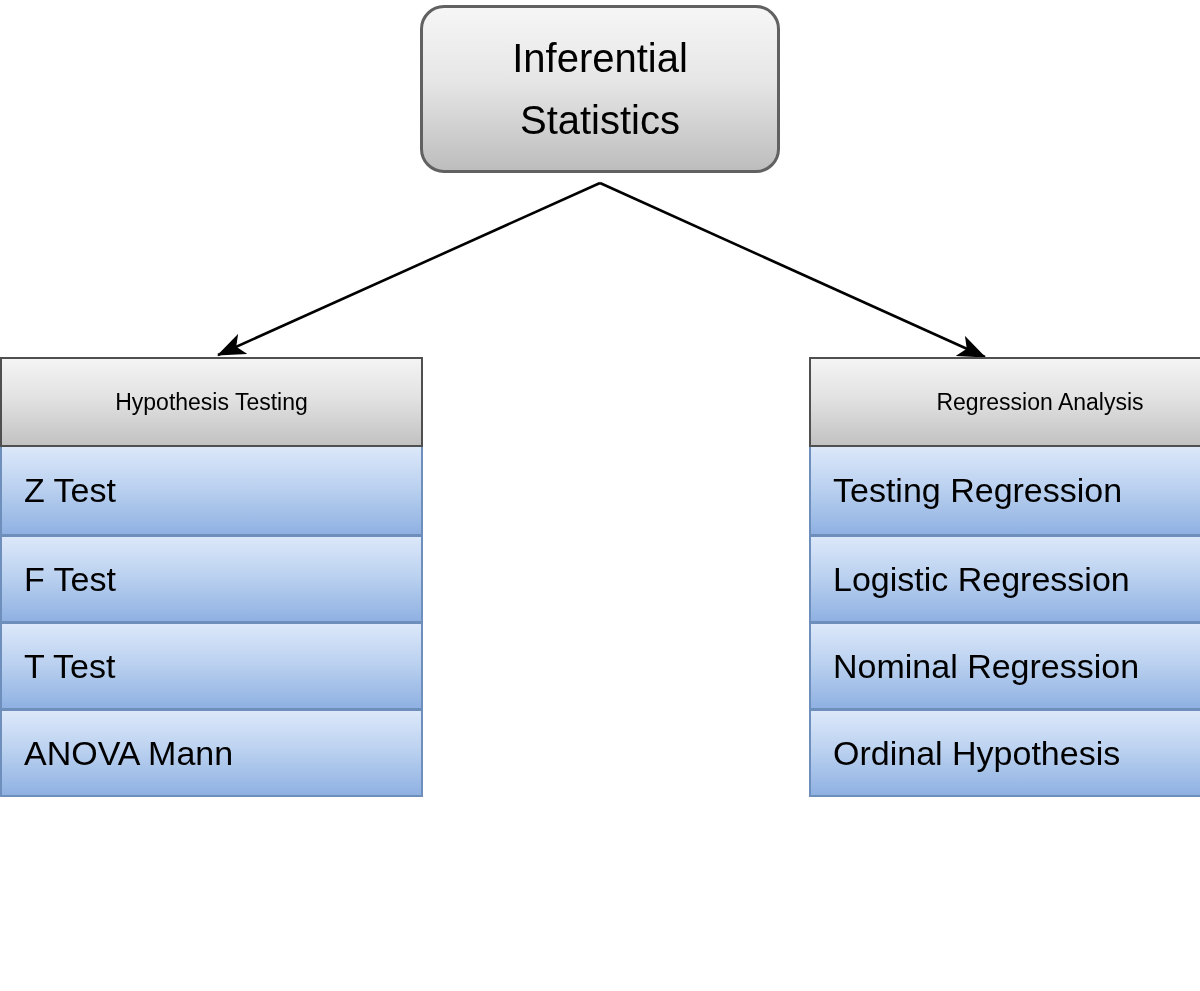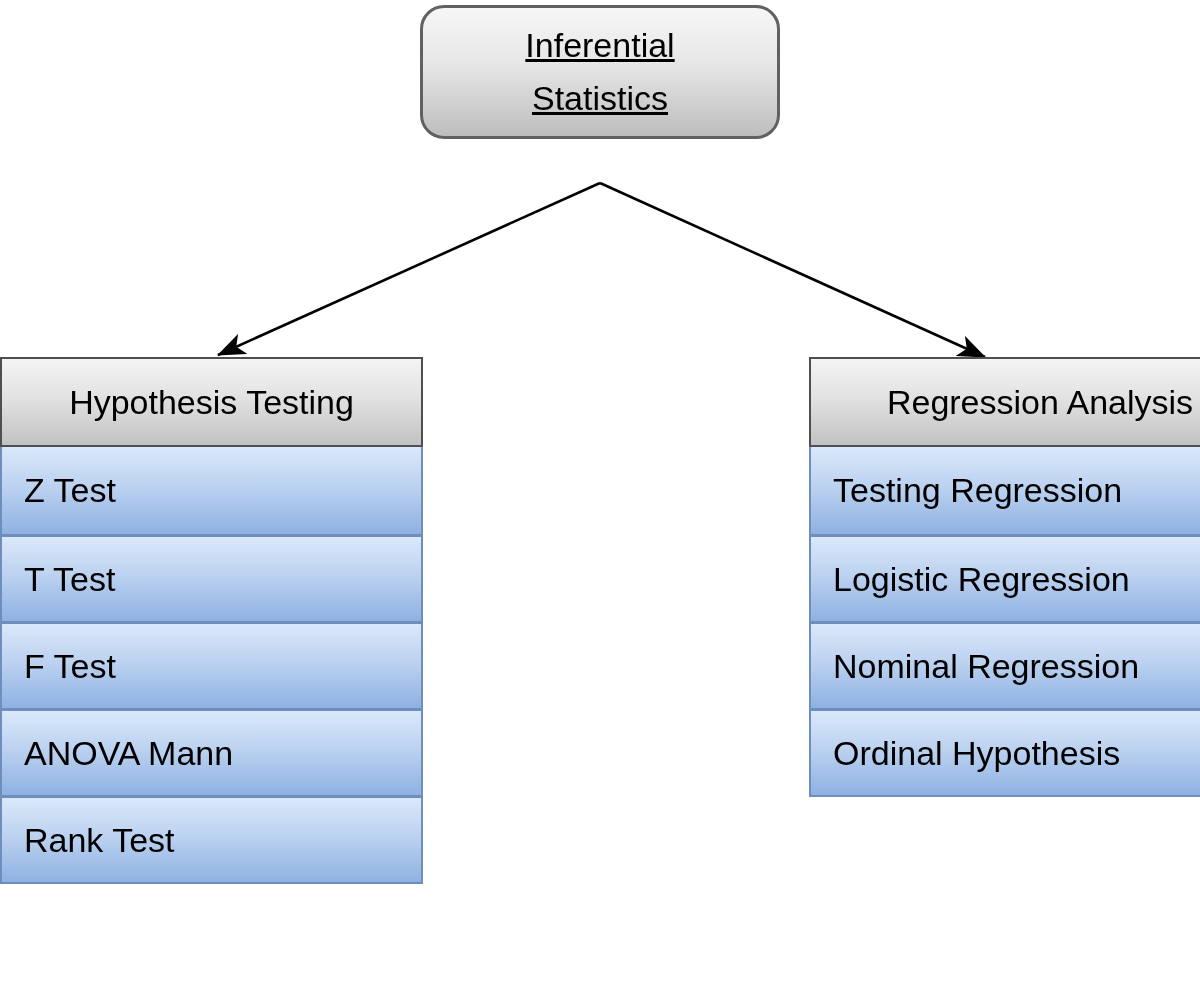--- a/index.html
+++ b/index.html
@@ -15,34 +15,33 @@
     background: #ffffff;
     overflow: hidden;
   }
 
   
   .root-node {
     position: absolute;
     left: 420px;
     top: 5px;
     width: 360px;
-    height: 134px;
+    height: 168px;
     box-sizing: border-box;
     border: 3px solid #616161;
     border-radius: 24px;
     background: linear-gradient(180deg, #f6f6f6 0%, #e6e6e6 45%, #bdbdbd 100%);
     display: flex;
     align-items: center;
     justify-content: center;
     text-align: center;
-    font-size: 34px;
+    font-size: 40px;
     line-height: 1.55;
     color: #000000;
     white-space: pre-line;
-    text-decoration: underline;
   }
 
   
   .connectors {
     position: absolute;
     left: 0;
     top: 0;
     width: 1200px;
     height: 991px;
     pointer-events: none;
@@ -57,21 +56,21 @@
   .panel-right { left: 809px; top: 357px; width: 462px; }
 
   .panel-header {
     box-sizing: border-box;
     height: 90px;
     border: 2px solid #4f4f4f;
     background: linear-gradient(180deg, #f4f4f4 0%, #e2e2e2 45%, #c2c2c2 100%);
     display: flex;
     align-items: center;
     justify-content: center;
-    font-size: 34px;
+    font-size: 23px;
     color: #000000;
     text-align: right;
   }
 
   .panel-body {
     box-sizing: border-box;
     border: 2px solid #6e8ebc;
     border-top: none;
     text-align: right;
   }
@@ -104,24 +103,23 @@
       </marker>
     </defs>
     <line x1="600" y1="183" x2="218" y2="355" stroke="#000000" stroke-width="2.6" marker-end="url(#arrowhead)"></line>
     <line x1="600" y1="183" x2="985" y2="357" stroke="#000000" stroke-width="2.6" marker-end="url(#arrowhead)"></line>
   </svg>
 
   <div class="panel panel-left">
     <div class="panel-header">Hypothesis Testing</div>
     <div class="panel-body">
       <div class="panel-row">Z Test</div>
+      <div class="panel-row">F Test</div>
       <div class="panel-row">T Test</div>
-      <div class="panel-row">F Test</div>
       <div class="panel-row">ANOVA Mann</div>
-      <div class="panel-row">Rank Test</div>
     </div>
   </div>
 
   <div class="panel panel-right">
     <div class="panel-header">Regression Analysis</div>
     <div class="panel-body">
       <div class="panel-row">Testing Regression</div>
       <div class="panel-row">Logistic Regression</div>
       <div class="panel-row">Nominal Regression</div>
       <div class="panel-row">Ordinal Hypothesis</div>

